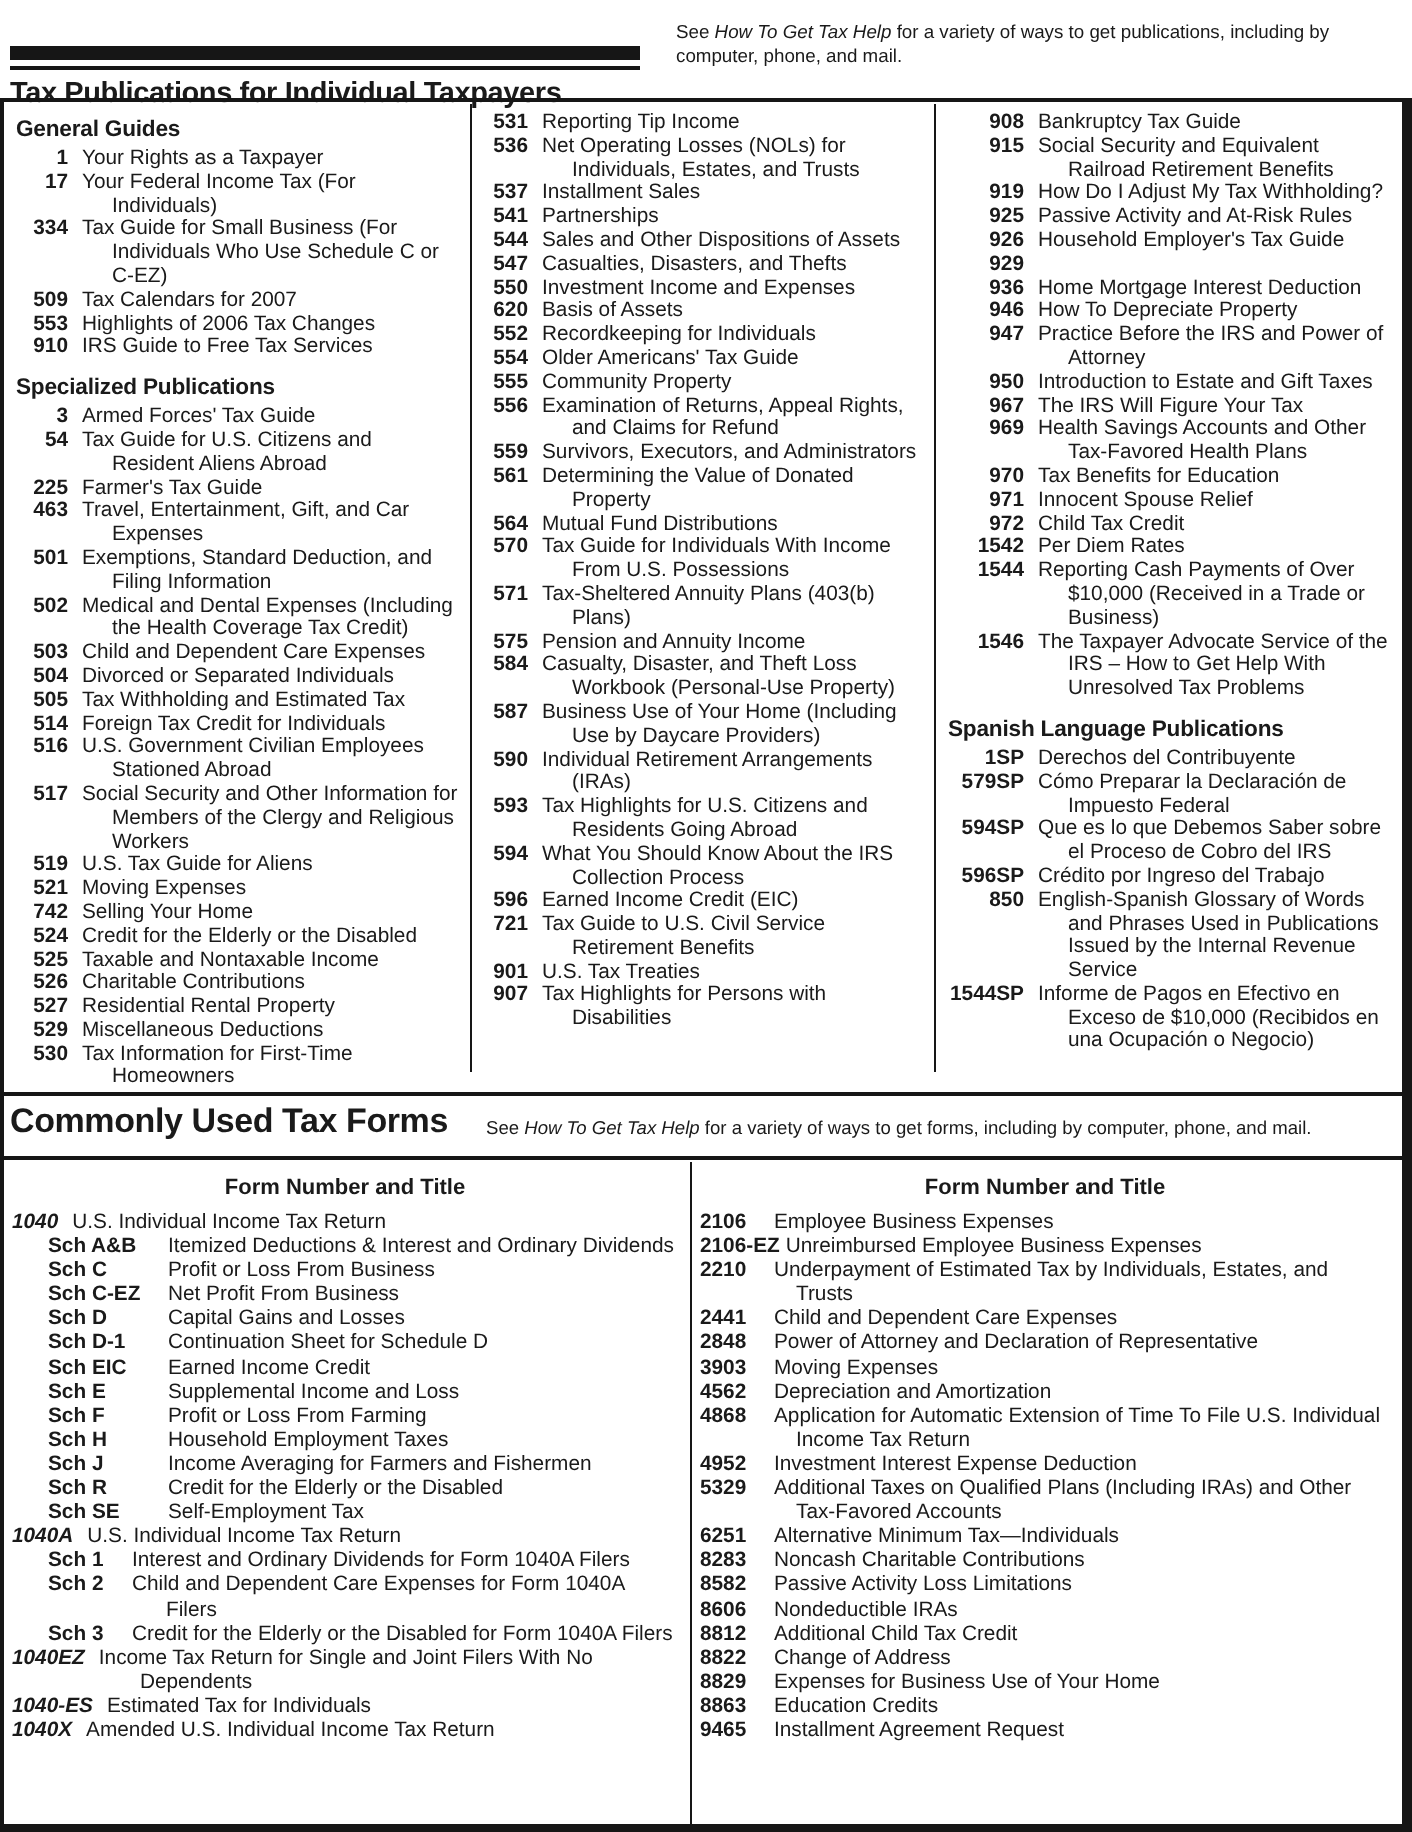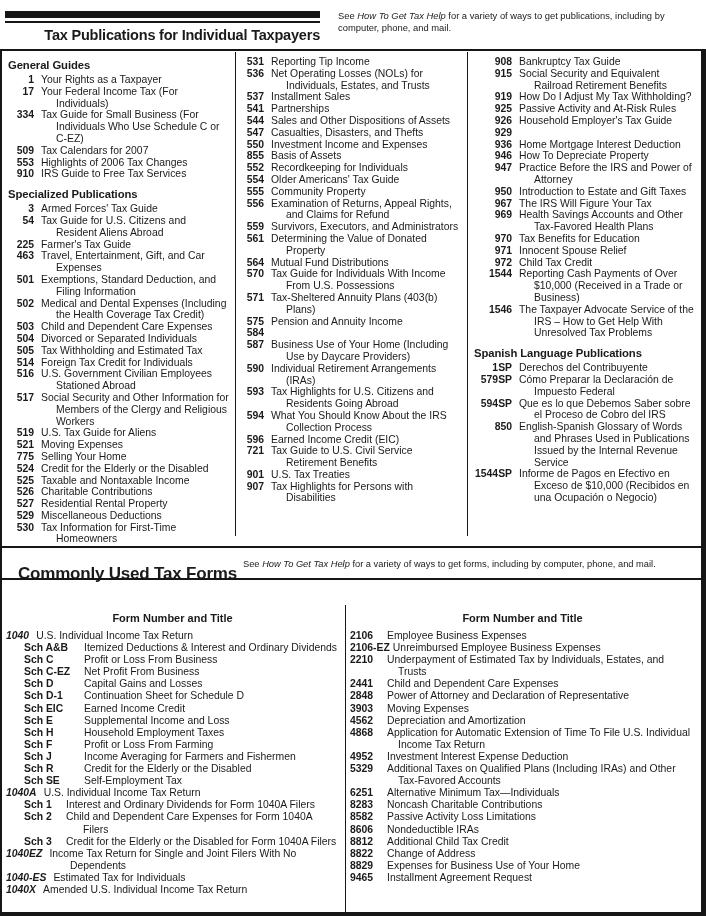--- a/index.html
+++ b/index.html
@@ -1,21 +1,21 @@
 <!DOCTYPE html>
 <html><head>
 <meta charset="utf-8">
 <style>
   html, body { margin:0; padding:0; background:#e8e8e8; }
   .page {
     position:relative; width:706px; height:916px; background:#ffffff;
     font-family:"Liberation Sans", sans-serif; color:#1a1a1a; overflow:hidden;
   }
   
-  .pub-header-titleblock { position:absolute; left:5px; top:11px; width:315px;text-align:right; }
+  .pub-header-titleblock { position:absolute; left:5px; top:23px; width:315px; }
   .bar-thick { height:7px; background:#161616; }
   .bar-thin  { height:2px; background:#161616; margin-top:3px; }
   .pub-title { margin:4px 0 0 0; font-size:14.5px; font-weight:bold; letter-spacing:-0.2px; white-space:nowrap; }
   .pub-note  { position:absolute; left:338px; top:10px; width:362px; font-size:9.4px; line-height:1.3; margin:0; }
   .note i { font-style:italic; }
   .rule { position:absolute; left:0; right:0; background:#161616; }
   .rule-header { top:49px; height:2px; }
   .rule-forms-top { top:546px; height:1.5px; }
   .rule-forms-mid { top:578px; height:2px; }
   
@@ -25,24 +25,24 @@
   .pub-col-2 { flex:0 0 232px; border-right:1.5px solid #161616; }
   .pub-col-3 { flex:1; }
   .sec-heading { font-weight:bold; font-size:11.3px; margin:3px 0 3px 2px; letter-spacing:-0.1px; }
   .sec-heading.spaced { margin-top:8px; }
   .pub-item { display:flex; font-size:10.4px; line-height:11.8px; }
   .pub-item .num { font-weight:bold; text-align:right; flex:0 0 28px; }
   .pub-col-2 .pub-item .num { flex-basis:24px; }
   .pub-col-3 .pub-item .num { flex-basis:40px; }
   .pub-item .ttl { margin-left:7px; padding-left:15px; text-indent:-15px; }
   
-  .forms-title { position:absolute; left:5px; top:551px; margin:13px; font-size:17px; font-weight:bold; letter-spacing:-0.2px; white-space:nowrap; }
+  .forms-title { position:absolute; left:5px; top:551px; margin:0; font-size:17px; font-weight:bold; letter-spacing:-0.2px; white-space:nowrap; }
   .forms-note { position:absolute; left:243px; top:559px; width:458px; font-size:9.3px; line-height:1.25; margin:0; }
   .forms-columns { position:absolute; top:581px; left:2px; right:5px; bottom:4px; display:flex; }
-  .form-col { box-sizing:border-box; padding:0 6px 0 4px;margin-top:24px; }
+  .form-col { box-sizing:border-box; padding:0 6px 0 4px; }
   .form-col-left  { flex:0 0 344px; border-right:1.5px solid #161616; }
   .form-col-right { flex:1; }
   .form-col-header { text-align:center; font-weight:bold; font-size:11px; margin:7px 0 6px 0; }
   .form-item { font-size:10.4px; line-height:12.1px; }
   .form-item .num { font-weight:bold; }
   
   .form-item.lv-form { padding-left:64px; text-indent:-64px; }
   .form-item.lv-form .num { padding-right:7px;font-style:italic; }
   
   .form-item.lv-sch, .form-item.lv-sch2 { display:flex; margin-left:18px; }
@@ -149,21 +149,21 @@
         </div>
         <div class="pub-item">
           <span class="num">519</span>
           <span class="ttl">U.S. Tax Guide for Aliens</span>
         </div>
         <div class="pub-item">
           <span class="num">521</span>
           <span class="ttl">Moving Expenses</span>
         </div>
         <div class="pub-item">
-          <span class="num">775</span>
+          <span class="num">742</span>
           <span class="ttl">Selling Your Home</span>
         </div>
         <div class="pub-item">
           <span class="num">524</span>
           <span class="ttl">Credit for the Elderly or the Disabled</span>
         </div>
         <div class="pub-item">
           <span class="num">525</span>
           <span class="ttl">Taxable and Nontaxable Income</span>
         </div>
@@ -207,21 +207,21 @@
         </div>
         <div class="pub-item">
           <span class="num">547</span>
           <span class="ttl">Casualties, Disasters, and Thefts</span>
         </div>
         <div class="pub-item">
           <span class="num">550</span>
           <span class="ttl">Investment Income and Expenses</span>
         </div>
         <div class="pub-item">
-          <span class="num">855</span>
+          <span class="num">620</span>
           <span class="ttl">Basis of Assets</span>
         </div>
         <div class="pub-item">
           <span class="num">552</span>
           <span class="ttl">Recordkeeping for Individuals</span>
         </div>
         <div class="pub-item">
           <span class="num">554</span>
           <span class="ttl">Older Americans' Tax Guide</span>
         </div>
@@ -252,20 +252,21 @@
         <div class="pub-item">
           <span class="num">571</span>
           <span class="ttl">Tax-Sheltered Annuity Plans (403(b) Plans)</span>
         </div>
         <div class="pub-item">
           <span class="num">575</span>
           <span class="ttl">Pension and Annuity Income</span>
         </div>
         <div class="pub-item">
           <span class="num">584</span>
+          <span class="ttl">Casualty, Disaster, and Theft Loss Workbook (Personal-Use Property)</span>
         </div>
         <div class="pub-item">
           <span class="num">587</span>
           <span class="ttl">Business Use of Your Home (Including Use by Daycare Providers)</span>
         </div>
         <div class="pub-item">
           <span class="num">590</span>
           <span class="ttl">Individual Retirement Arrangements (IRAs)</span>
         </div>
         <div class="pub-item">
@@ -347,39 +348,47 @@
         </div>
         <div class="pub-item">
           <span class="num">971</span>
           <span class="ttl">Innocent Spouse Relief</span>
         </div>
         <div class="pub-item">
           <span class="num">972</span>
           <span class="ttl">Child Tax Credit</span>
         </div>
         <div class="pub-item">
+          <span class="num">1542</span>
+          <span class="ttl">Per Diem Rates</span>
+        </div>
+        <div class="pub-item">
           <span class="num">1544</span>
           <span class="ttl">Reporting Cash Payments of Over $10,000 (Received in a Trade or Business)</span>
         </div>
         <div class="pub-item">
           <span class="num">1546</span>
           <span class="ttl">The Taxpayer Advocate Service of the IRS – How to Get Help With Unresolved Tax Problems</span>
         </div>
         <div class="sec-heading spaced">Spanish Language Publications</div>
         <div class="pub-item">
           <span class="num">1SP</span>
           <span class="ttl">Derechos del Contribuyente</span>
         </div>
         <div class="pub-item">
           <span class="num">579SP</span>
           <span class="ttl">Cómo Preparar la Declaración de Impuesto Federal</span>
         </div>
         <div class="pub-item">
           <span class="num">594SP</span>
           <span class="ttl">Que es lo que Debemos Saber sobre el Proceso de Cobro del IRS</span>
+        </div>
+        <div class="pub-item">
+          <span class="num">596SP</span>
+          <span class="ttl">Crédito por Ingreso del Trabajo</span>
         </div>
         <div class="pub-item">
           <span class="num">850</span>
           <span class="ttl">English-Spanish Glossary of Words and Phrases Used in Publications Issued by the Internal Revenue Service</span>
         </div>
         <div class="pub-item">
           <span class="num">1544SP</span>
           <span class="ttl">Informe de Pagos en Efectivo en Exceso de $10,000 (Recibidos en una Ocupación o Negocio)</span>
         </div>
       </div>
@@ -417,26 +426,26 @@
           </div>
           <div class="form-item lv-sch">
             <span class="num">Sch EIC</span>
             <span class="ttl">Earned Income Credit</span>
           </div>
           <div class="form-item lv-sch">
             <span class="num">Sch E</span>
             <span class="ttl">Supplemental Income and Loss</span>
           </div>
           <div class="form-item lv-sch">
+            <span class="num">Sch F</span>
+            <span class="ttl">Profit or Loss From Farming</span>
+          </div>
+          <div class="form-item lv-sch">
             <span class="num">Sch H</span>
             <span class="ttl">Household Employment Taxes</span>
-          </div>
-          <div class="form-item lv-sch">
-            <span class="num">Sch F</span>
-            <span class="ttl">Profit or Loss From Farming</span>
           </div>
           <div class="form-item lv-sch">
             <span class="num">Sch J</span>
             <span class="ttl">Income Averaging for Farmers and Fishermen</span>
           </div>
           <div class="form-item lv-sch">
             <span class="num">Sch R</span>
             <span class="ttl">Credit for the Elderly or the Disabled</span>
           </div>
           <div class="form-item lv-sch">
@@ -474,20 +483,21 @@
           <div class="form-item lv-r"><span class="num">4868</span><span class="ttl">Application for Automatic Extension of Time To File U.S. Individual Income Tax Return</span></div>
           <div class="form-item lv-r"><span class="num">4952</span><span class="ttl">Investment Interest Expense Deduction</span></div>
           <div class="form-item lv-r"><span class="num">5329</span><span class="ttl">Additional Taxes on Qualified Plans (Including IRAs) and Other Tax-Favored Accounts</span></div>
           <div class="form-item lv-r"><span class="num">6251</span><span class="ttl">Alternative Minimum Tax—Individuals</span></div>
           <div class="form-item lv-r"><span class="num">8283</span><span class="ttl">Noncash Charitable Contributions</span></div>
           <div class="form-item lv-r"><span class="num">8582</span><span class="ttl">Passive Activity Loss Limitations</span></div>
           <div class="form-item lv-r"><span class="num">8606</span><span class="ttl">Nondeductible IRAs</span></div>
           <div class="form-item lv-r"><span class="num">8812</span><span class="ttl">Additional Child Tax Credit</span></div>
           <div class="form-item lv-r"><span class="num">8822</span><span class="ttl">Change of Address</span></div>
           <div class="form-item lv-r"><span class="num">8829</span><span class="ttl">Expenses for Business Use of Your Home</span></div>
+          <div class="form-item lv-r"><span class="num">8863</span><span class="ttl">Education Credits</span></div>
           <div class="form-item lv-r"><span class="num">9465</span><span class="ttl">Installment Agreement Request</span></div>
         </div>
     </div>
   </div>
 
   <div class="edge-left"></div>
   <div class="edge-right"></div>
   <div class="edge-bottom"></div>
 </div>
 

